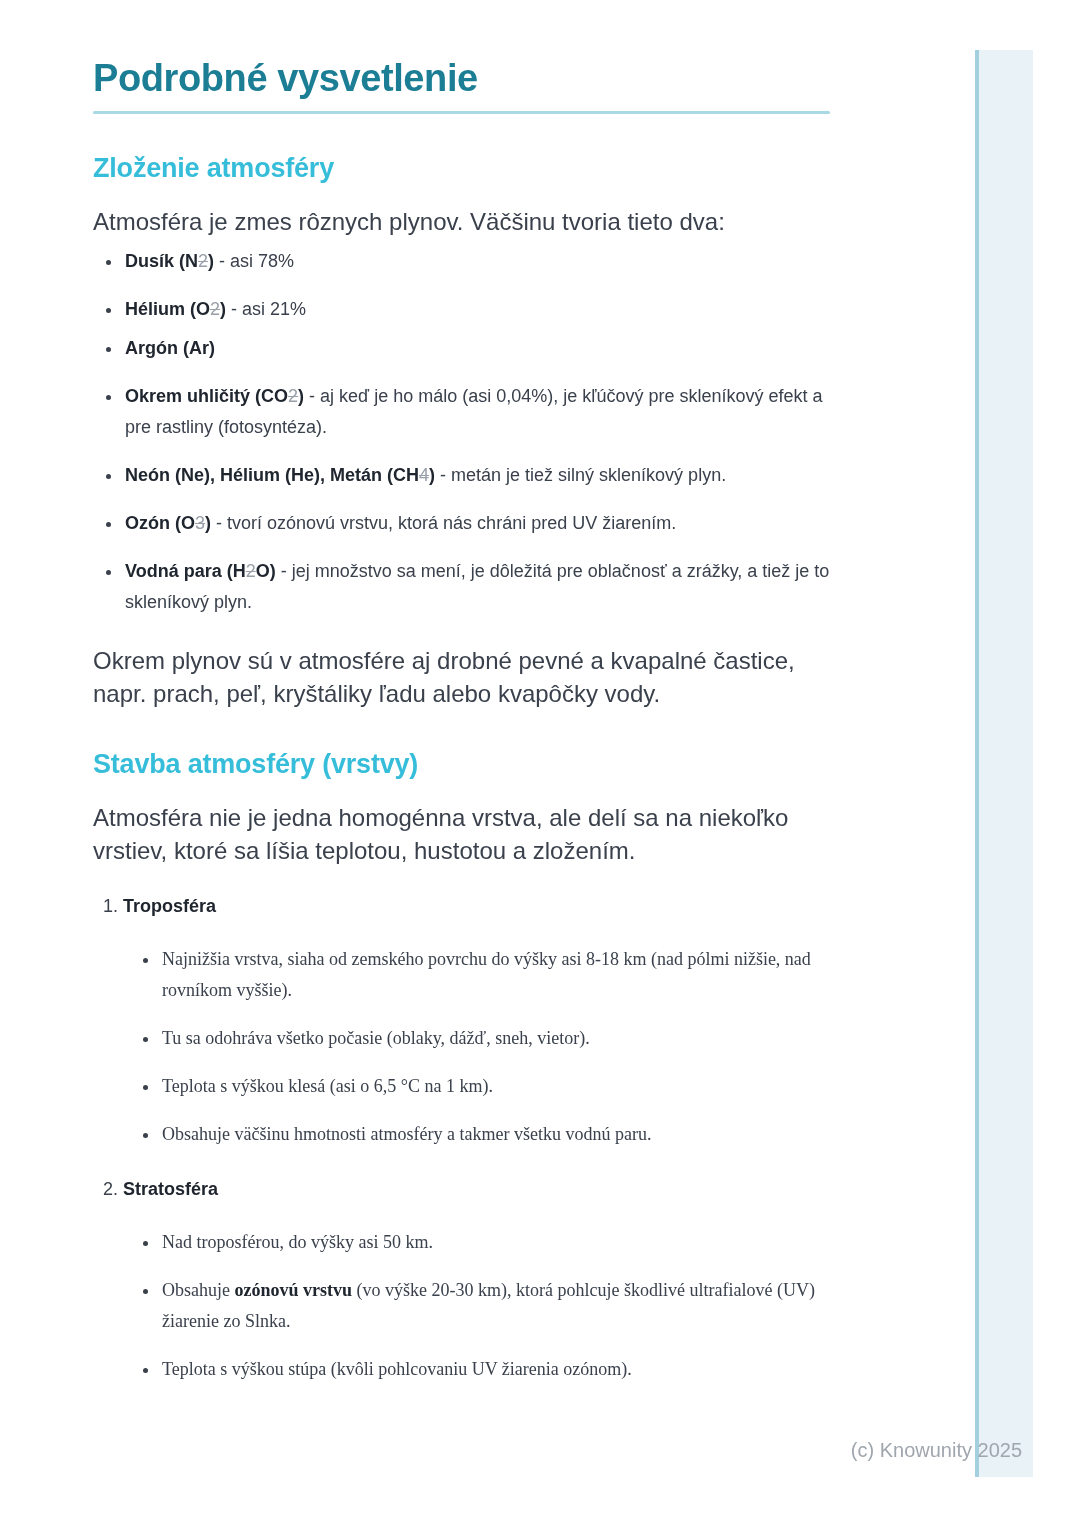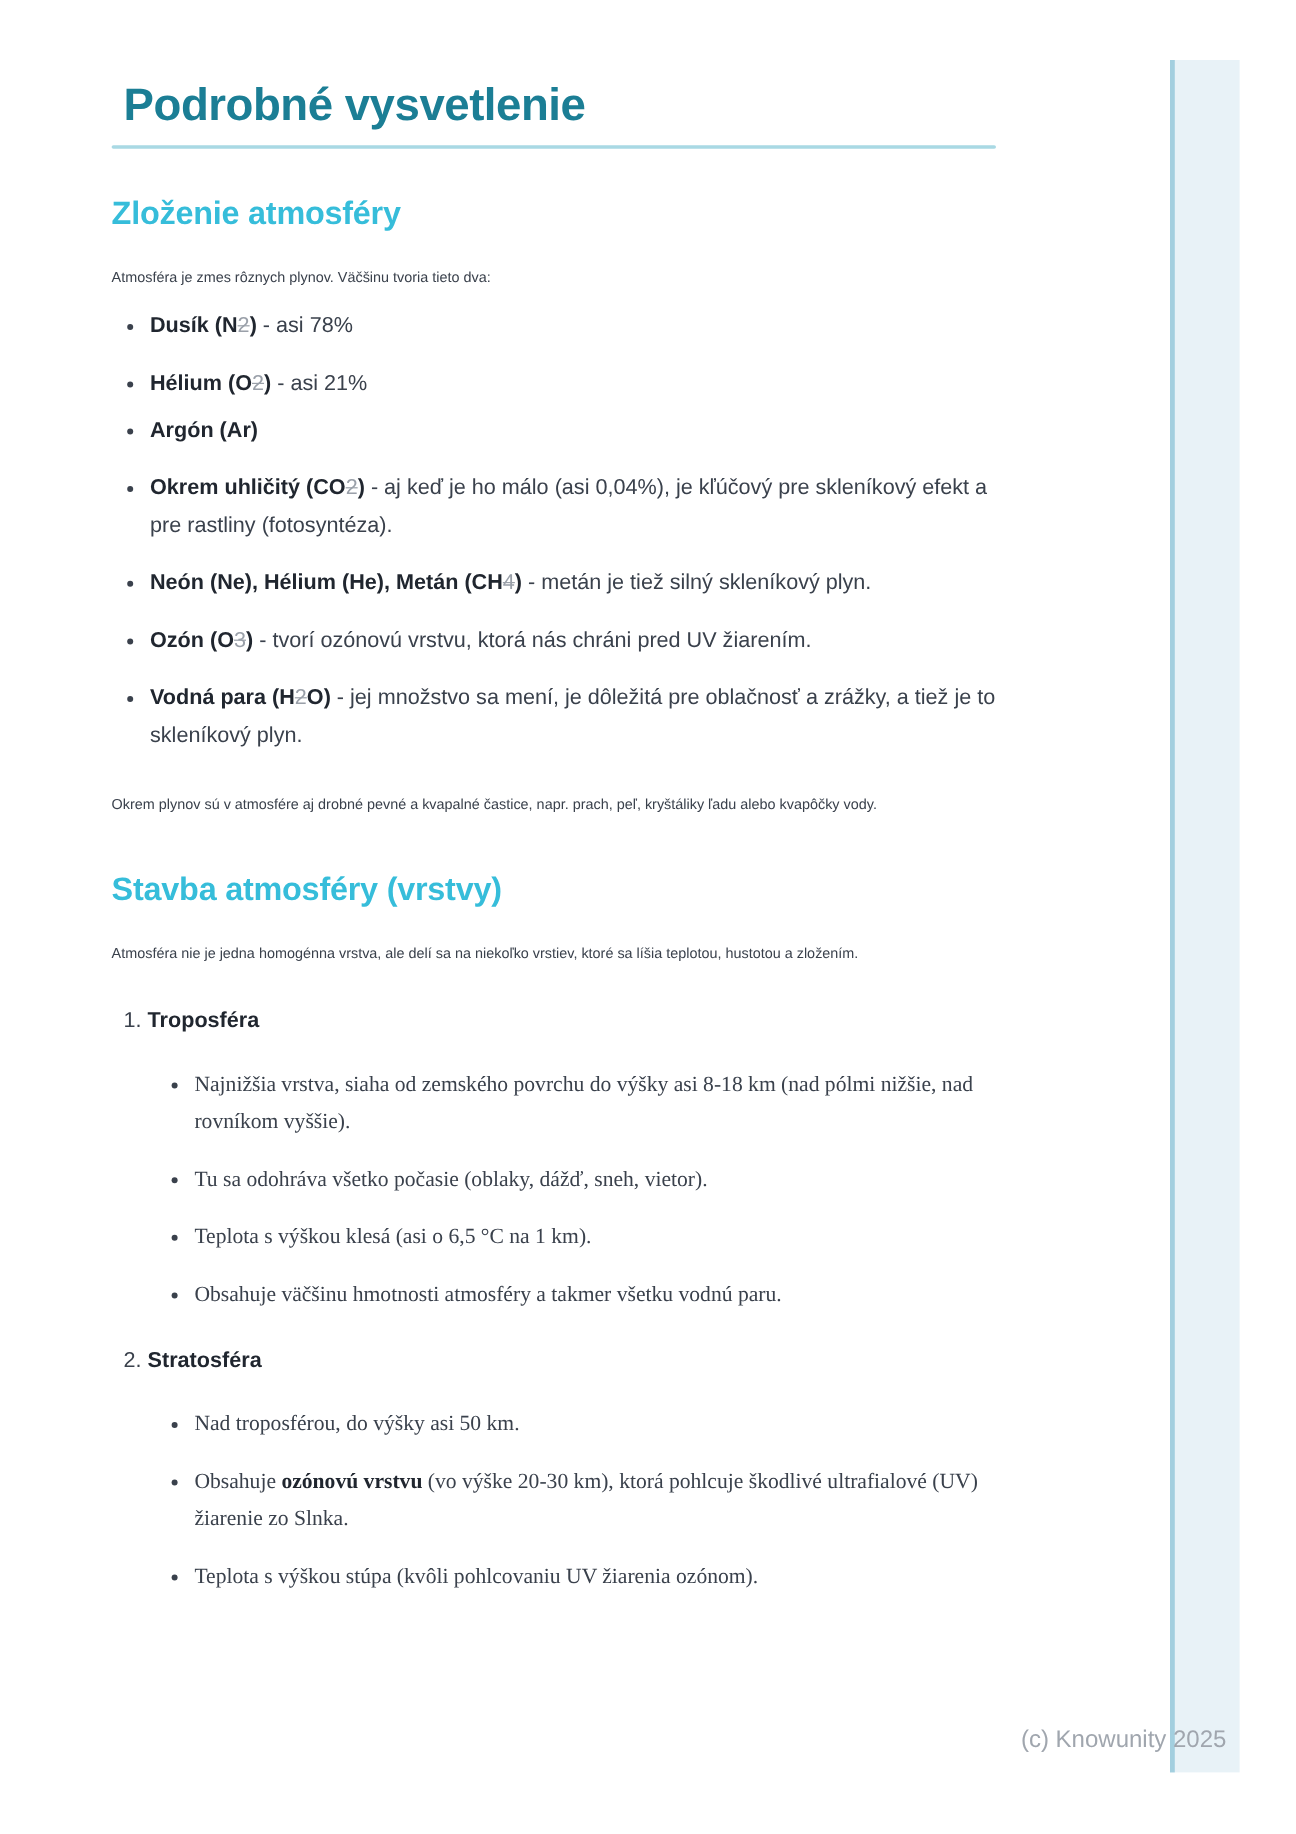--- a/index.html
+++ b/index.html
@@ -23,21 +23,21 @@
     overflow:hidden;
     color:var(--body-color);
   }
   .doc{
     position:absolute;
     left:93px;top:0;
     width:737px;
     padding-top:55px;
   }
   h1.page-title{
-    margin:10px;
+    margin:0;
     font-size:38px;
     line-height:46px;
     font-weight:700;
     letter-spacing:-0.4px;
     color:var(--title-color);
   }
   .divider{
     height:3px;
     margin-top:10px;
     background:var(--divider-color);
@@ -48,21 +48,21 @@
     margin:36px 0 0;
     font-size:27px;
     line-height:36px;
     font-weight:700;
     letter-spacing:-0.2px;
     color:var(--heading-color);
   }
   h2.section-heading + p.para{margin-top:19px;}
   p.para{
     margin:26px 0 0;
-    font-size:12px;
+    font-size:24px;
     line-height:33px;
     color:var(--body-color);
   }
   ul.bullet-list{
     margin:8px 0 0;
     padding-left:30px;
     list-style:disc;
   }
   ul.bullet-list > li{
     font-size:18px;

